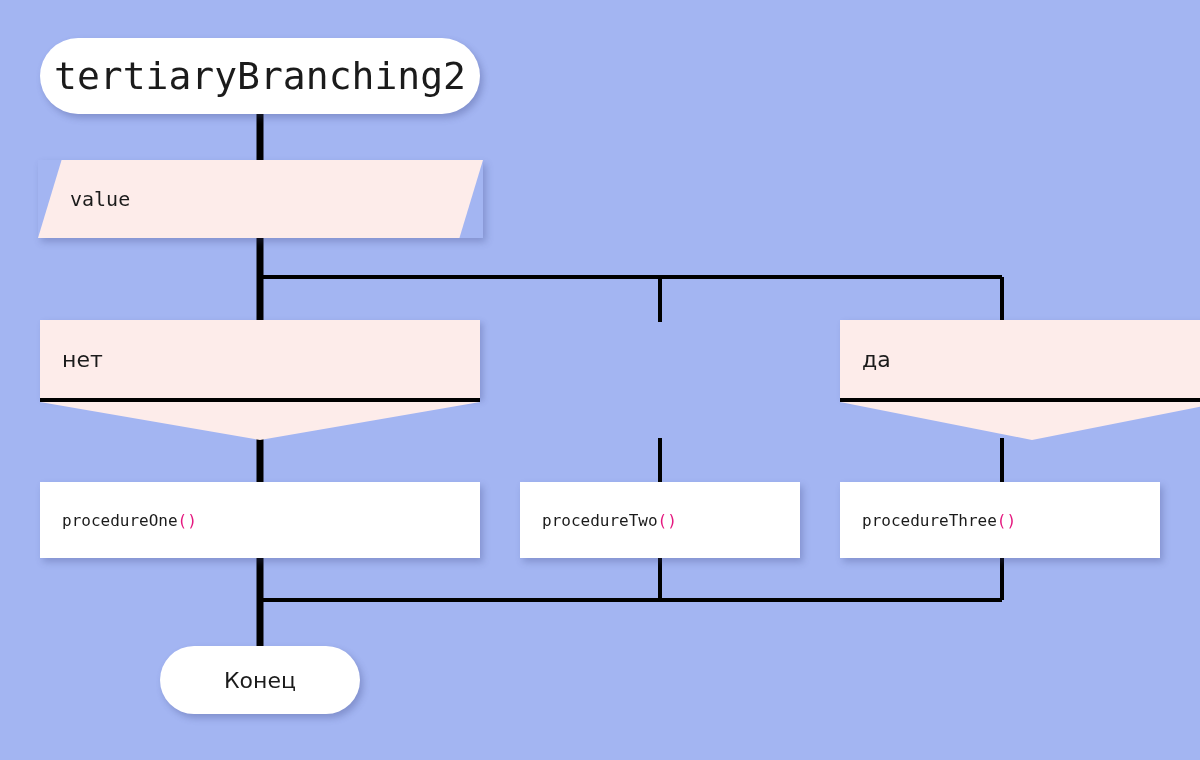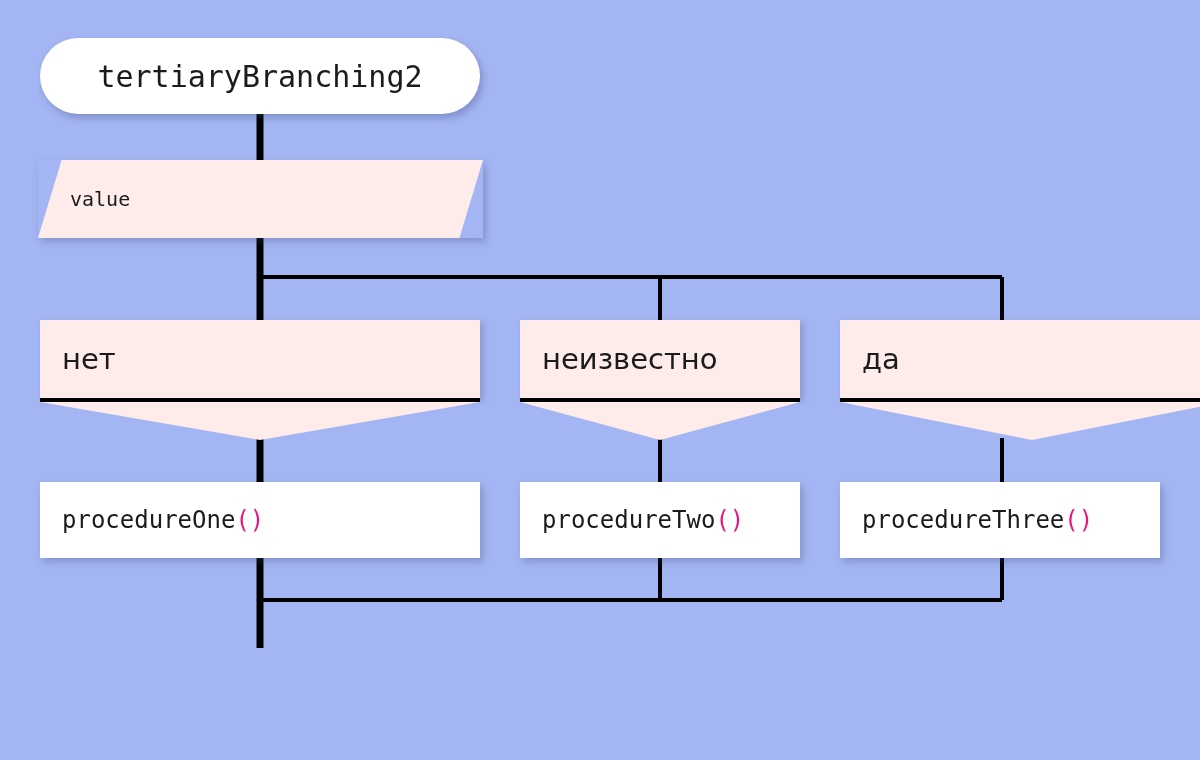--- a/index.html
+++ b/index.html
@@ -39,21 +39,21 @@
     background: #ffffff;
     border-radius: 40px;
     display: flex;
     align-items: center;
     justify-content: center;
     box-shadow: 3px 4px 7px rgba(60, 70, 130, 0.33);
     color: #1b1b1b;
   }
   .pill-title {
     font-family: "DejaVu Sans Mono", "Liberation Mono", monospace;
-    font-size: 30px;
+    font-size: 38px;
     letter-spacing: 0px;
     white-space: nowrap;
   }
   .pill-end {
     font-family: "DejaVu Sans", "Liberation Sans", sans-serif;
     font-size: 22px;
     white-space: nowrap;
   }
   
   .parallelogram {
@@ -90,21 +90,21 @@
     width: 100%;
     background: #fdecea;
     box-shadow: 3px 3px 6px rgba(60, 70, 130, 0.28);
   }
   .branch .branch-label {
     position: absolute;
     left: 22px;
     top: 50%;
     transform: translateY(-50%);
     font-family: "DejaVu Sans", "Liberation Sans", sans-serif;
-    font-size: 29px;
+    font-size: 22px;
     color: #1b1b1b;
     white-space: nowrap;
   }
   .branch .branch-rule {
     position: absolute;
     left: 0;
     width: 100%;
     height: 4px;
     background: #000000;
   }
@@ -118,21 +118,21 @@
   
   .process {
     position: absolute;
     background: #ffffff;
     box-shadow: 3px 4px 7px rgba(60, 70, 130, 0.30);
     display: flex;
     align-items: center;
   }
   .process .proc-label {
     font-family: "DejaVu Sans Mono", "Liberation Mono", monospace;
-    font-size: 24px;
+    font-size: 16px;
     color: #1b1b1b;
     padding-left: 22px;
     white-space: nowrap;
     text-align: right;
   }
   .process .proc-paren {
     color: #e5187f;
   }
 </style>
 </head>
@@ -172,40 +172,37 @@
     <span class="para-label">value</span>
   </div>
 
   <div class="branch" style="left:40px; top:320px; width:440px; height:120px;">
     <div class="branch-body" style="height:78px;"></div>
     <span class="branch-label" style="top:39px;">нет</span>
     <div class="branch-rule" style="top:78px;"></div>
     <div class="branch-wedge" style="top:82px; height:38px;"></div>
   </div>
 
-  <div class="branch" style="left:520px; top:320px; width:280px; height:120px;">
-    <div class="branch-body" style="height:78px;"></div>
-    <span class="branch-label" style="top:39px;">неизвестно</span>
-    <div class="branch-rule" style="top:78px;"></div>
-    <div class="branch-wedge" style="top:82px; height:38px;"></div>
-  </div>
 
   <div class="branch" style="left:840px; top:320px; width:384px; height:120px;">
     <div class="branch-body" style="height:78px;"></div>
     <span class="branch-label" style="top:39px;">да</span>
     <div class="branch-rule" style="top:78px;"></div>
     <div class="branch-wedge" style="top:82px; height:38px;"></div>
   </div>
 
   <div class="process" style="left:40px; top:482px; width:440px; height:76px;">
     <span class="proc-label"><span>procedureOne</span><span class="proc-paren">()</span></span>
   </div>
 
   <div class="process" style="left:520px; top:482px; width:280px; height:76px;">
     <span class="proc-label"><span>procedureTwo</span><span class="proc-paren">()</span></span>
   </div>
 
   <div class="process" style="left:840px; top:482px; width:320px; height:76px;">
     <span class="proc-label"><span>procedureThree</span><span class="proc-paren">()</span></span>
   </div>
 
+  <div class="node pill" style="left:160px; top:646px; width:200px; height:68px;">
+    <span class="pill-end">Конец</span>
+  </div>
 
 </div>
 
 </body></html>

